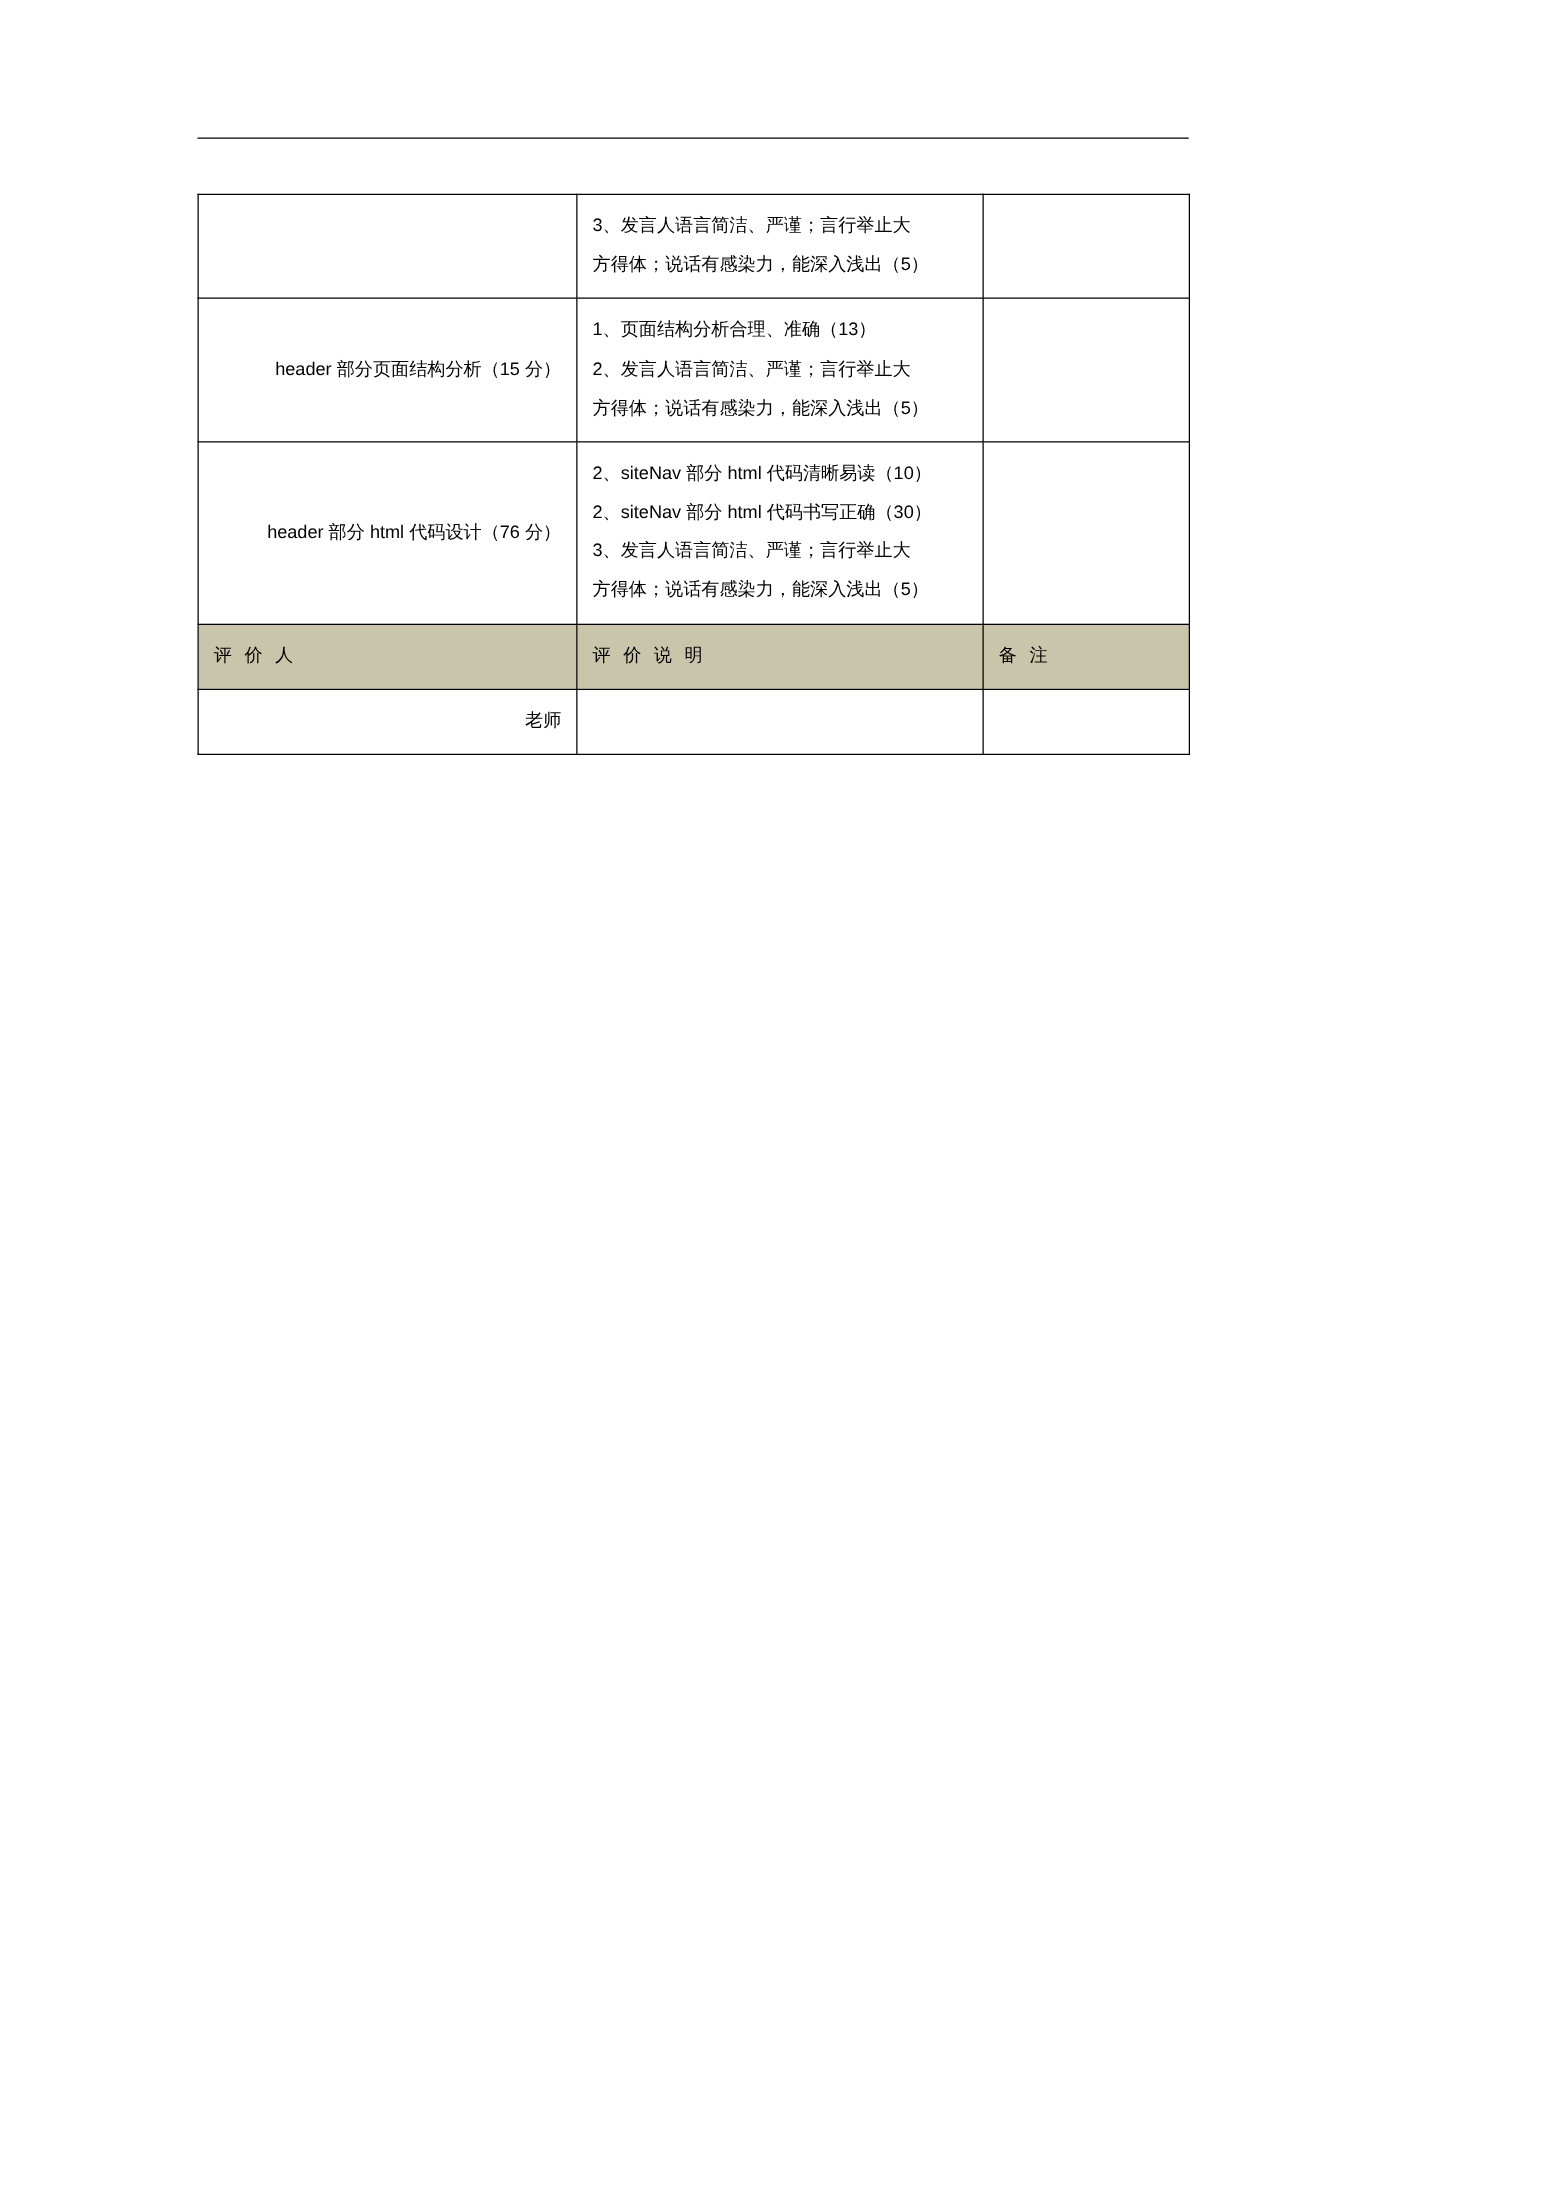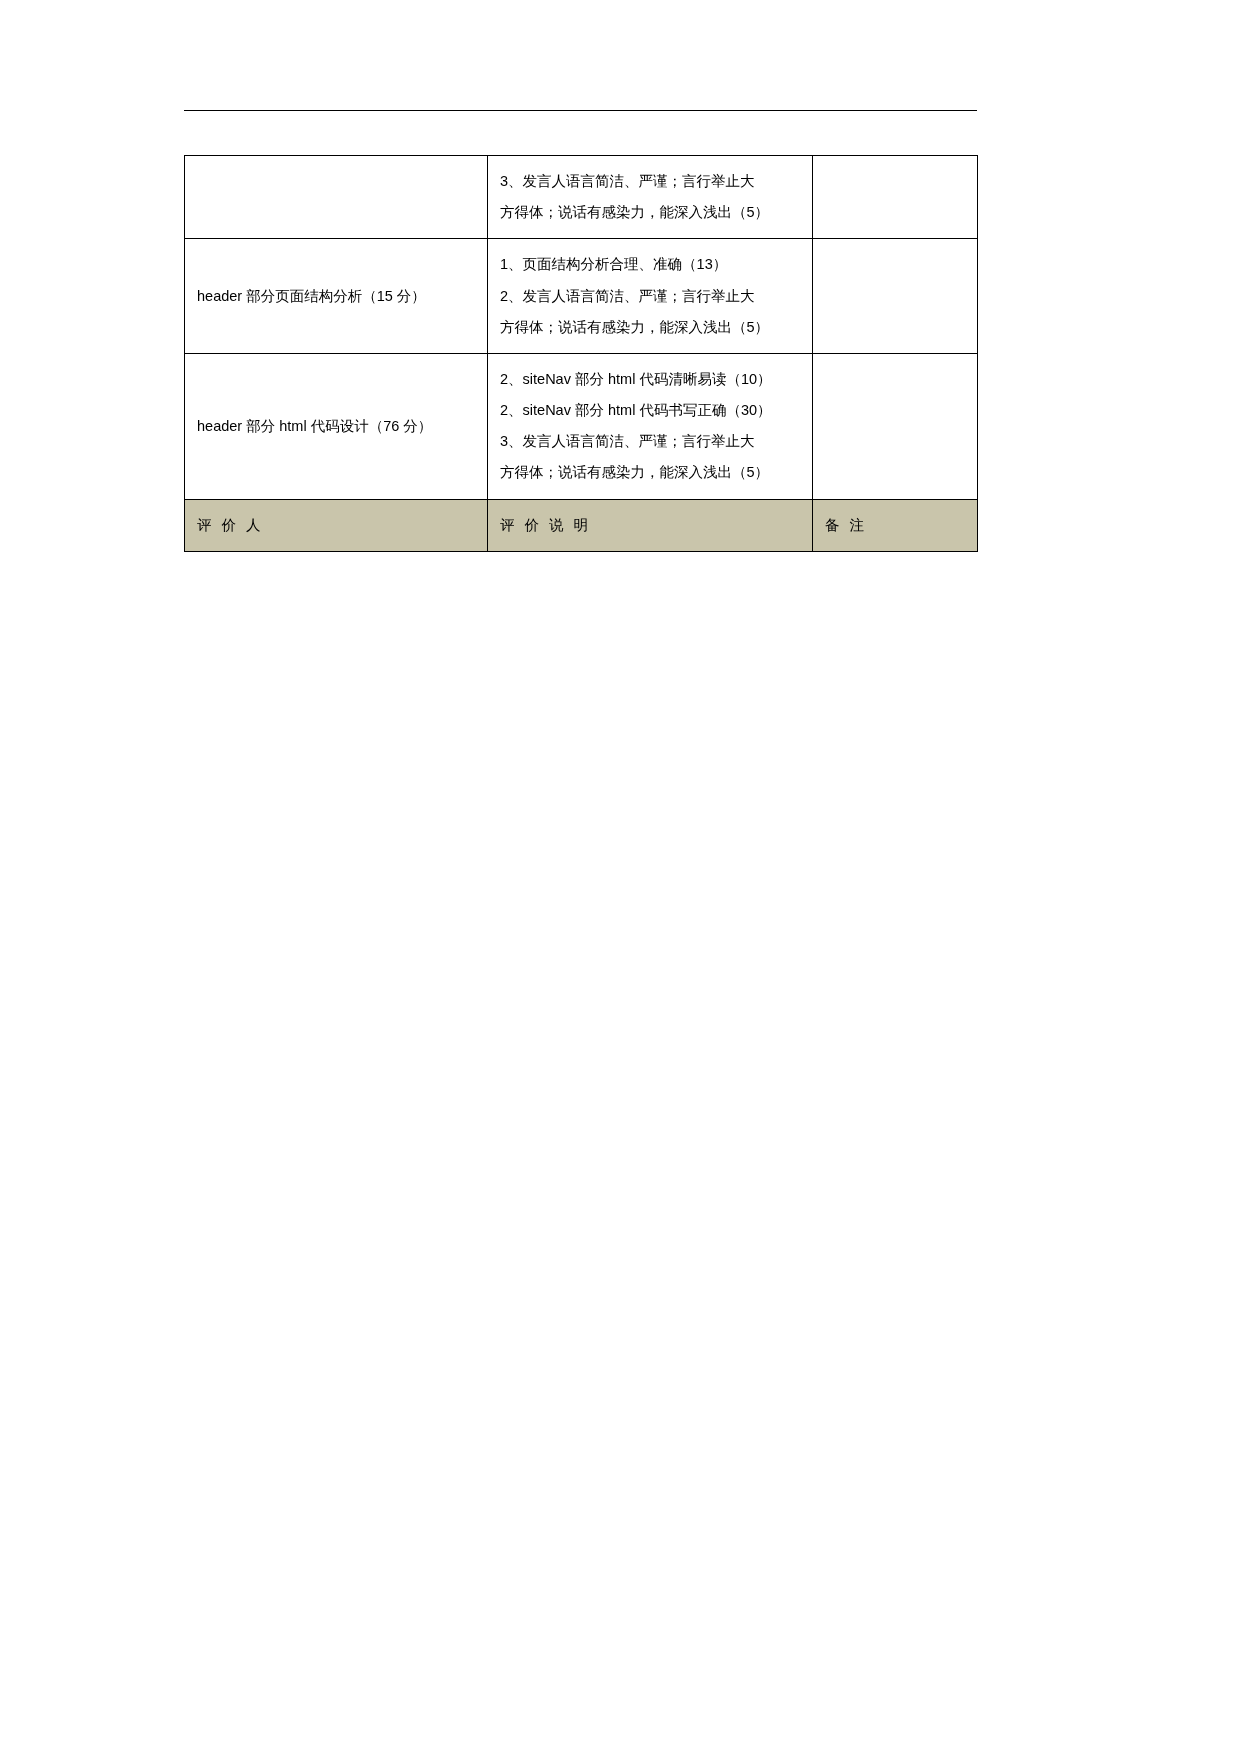--- a/index.html
+++ b/index.html
@@ -12,21 +12,20 @@
     height: 1753px;
     font-family: "Liberation Sans", sans-serif;
     color: #000000;
     position: relative;
   }
   .page {
     position: relative;
     width: 1052px;
     height: 1753px;
     box-sizing: border-box;
-    margin-left: 26px;
   }
   .header-rule {
     position: absolute;
     left: 158px;
     top: 110px;
     width: 793px;
     height: 0;
     border-top: 1.5px solid #000000;
   }
   .table-wrap {
@@ -45,21 +44,21 @@
     vertical-align: middle;
     padding: 10px 12px;
     font-size: 14.5px;
     line-height: 2.15;
   }
   col.c1 { width: 303px; }
   col.c2 { width: 325px; }
   col.c3 { width: 165px; }
 
   .cell-left {
-    text-align: left;
+    text-align: right;
   }
   .items p {
     margin: 0;
   }
   .items {
     text-align: left;
   }
   .hdr-row td {
     background: #c9c5ab;
     text-align: left;
@@ -132,19 +131,24 @@
           <td class="empty"></td>
         </tr>
 
         <tr class="hdr-row">
           <td>评 价 人</td>
           <td>评 价 说 明</td>
           <td>备  注</td>
         </tr>
 
 
+        <tr class="short-row">
+          <td class="cell-left">老师</td>
+          <td class="empty"></td>
+          <td class="empty"></td>
+        </tr>
 
       </tbody>
     </table>
   </div>
 
 
 </div>
 
 </body></html>

